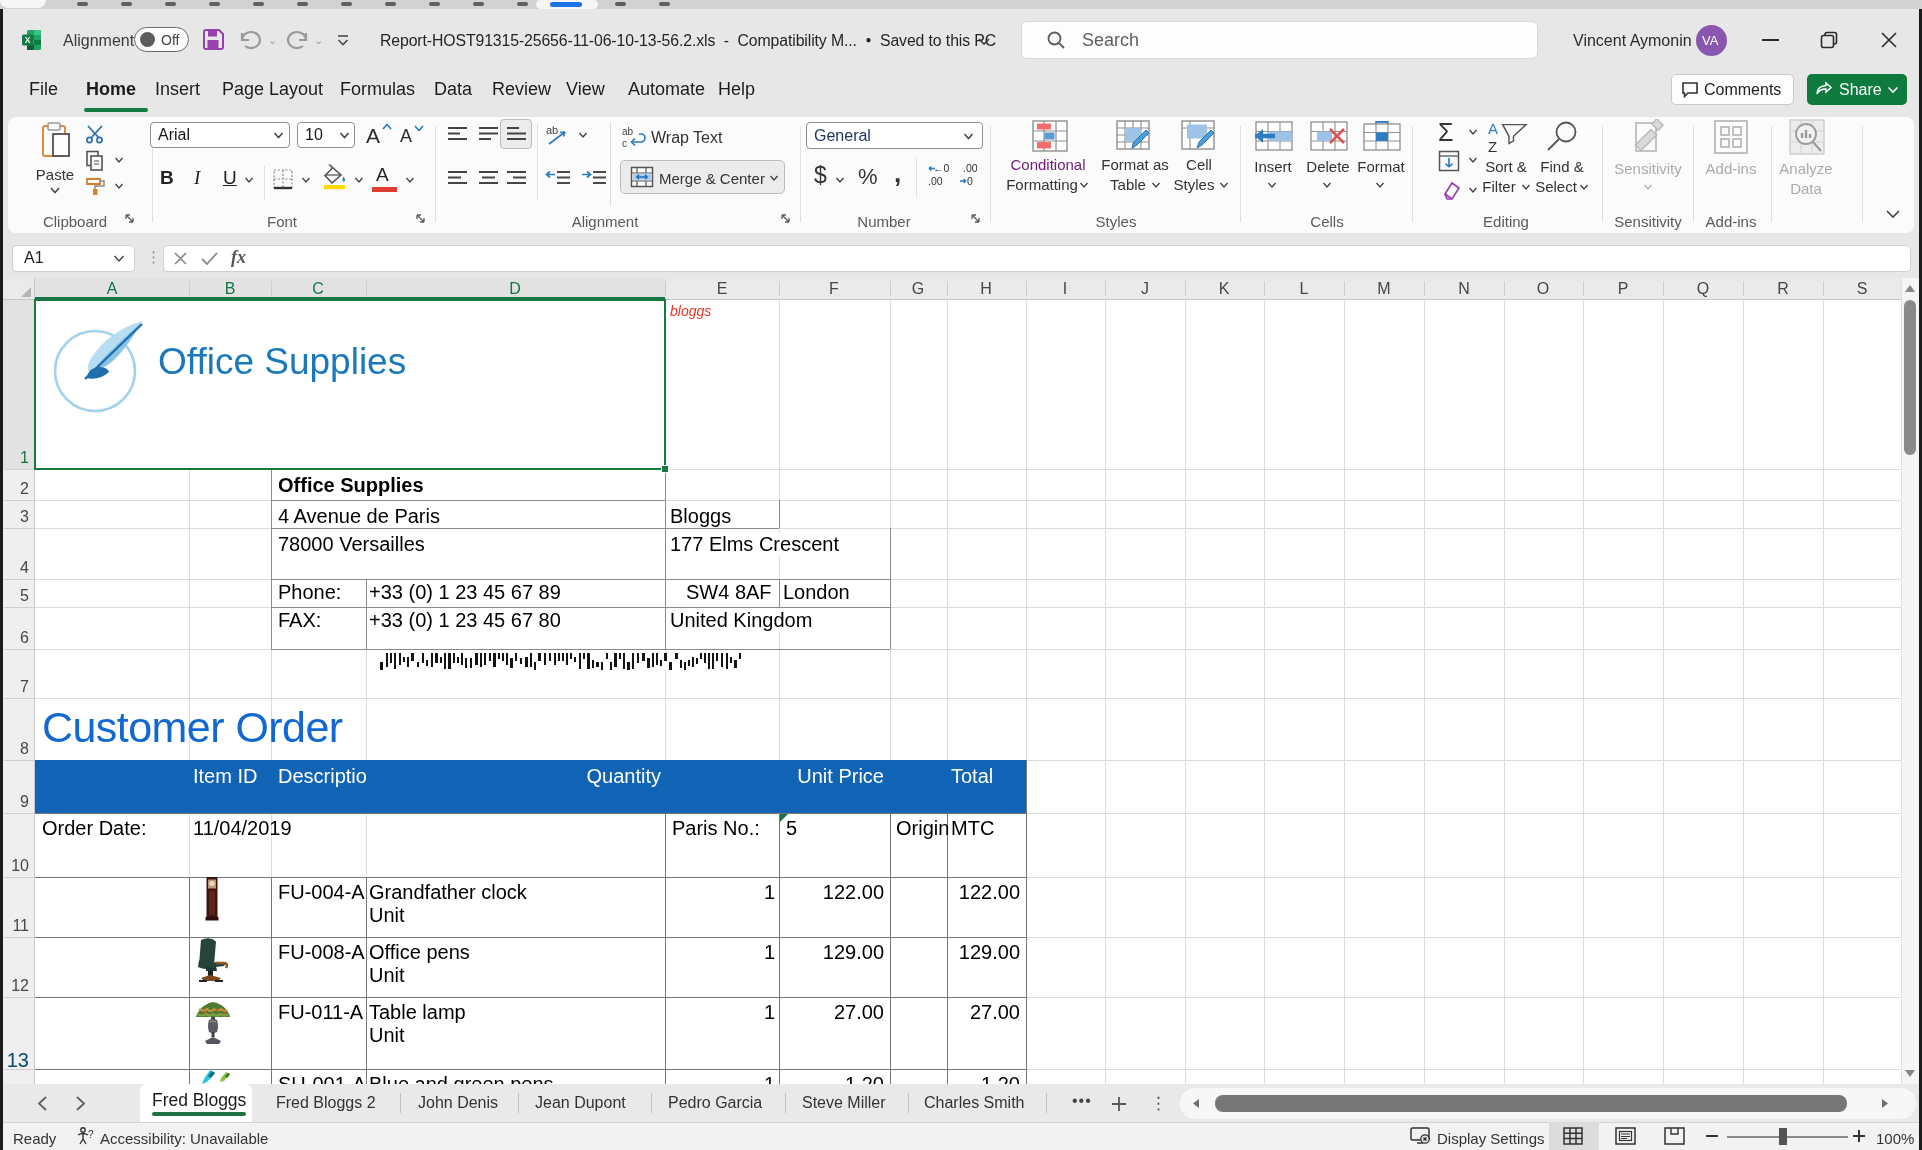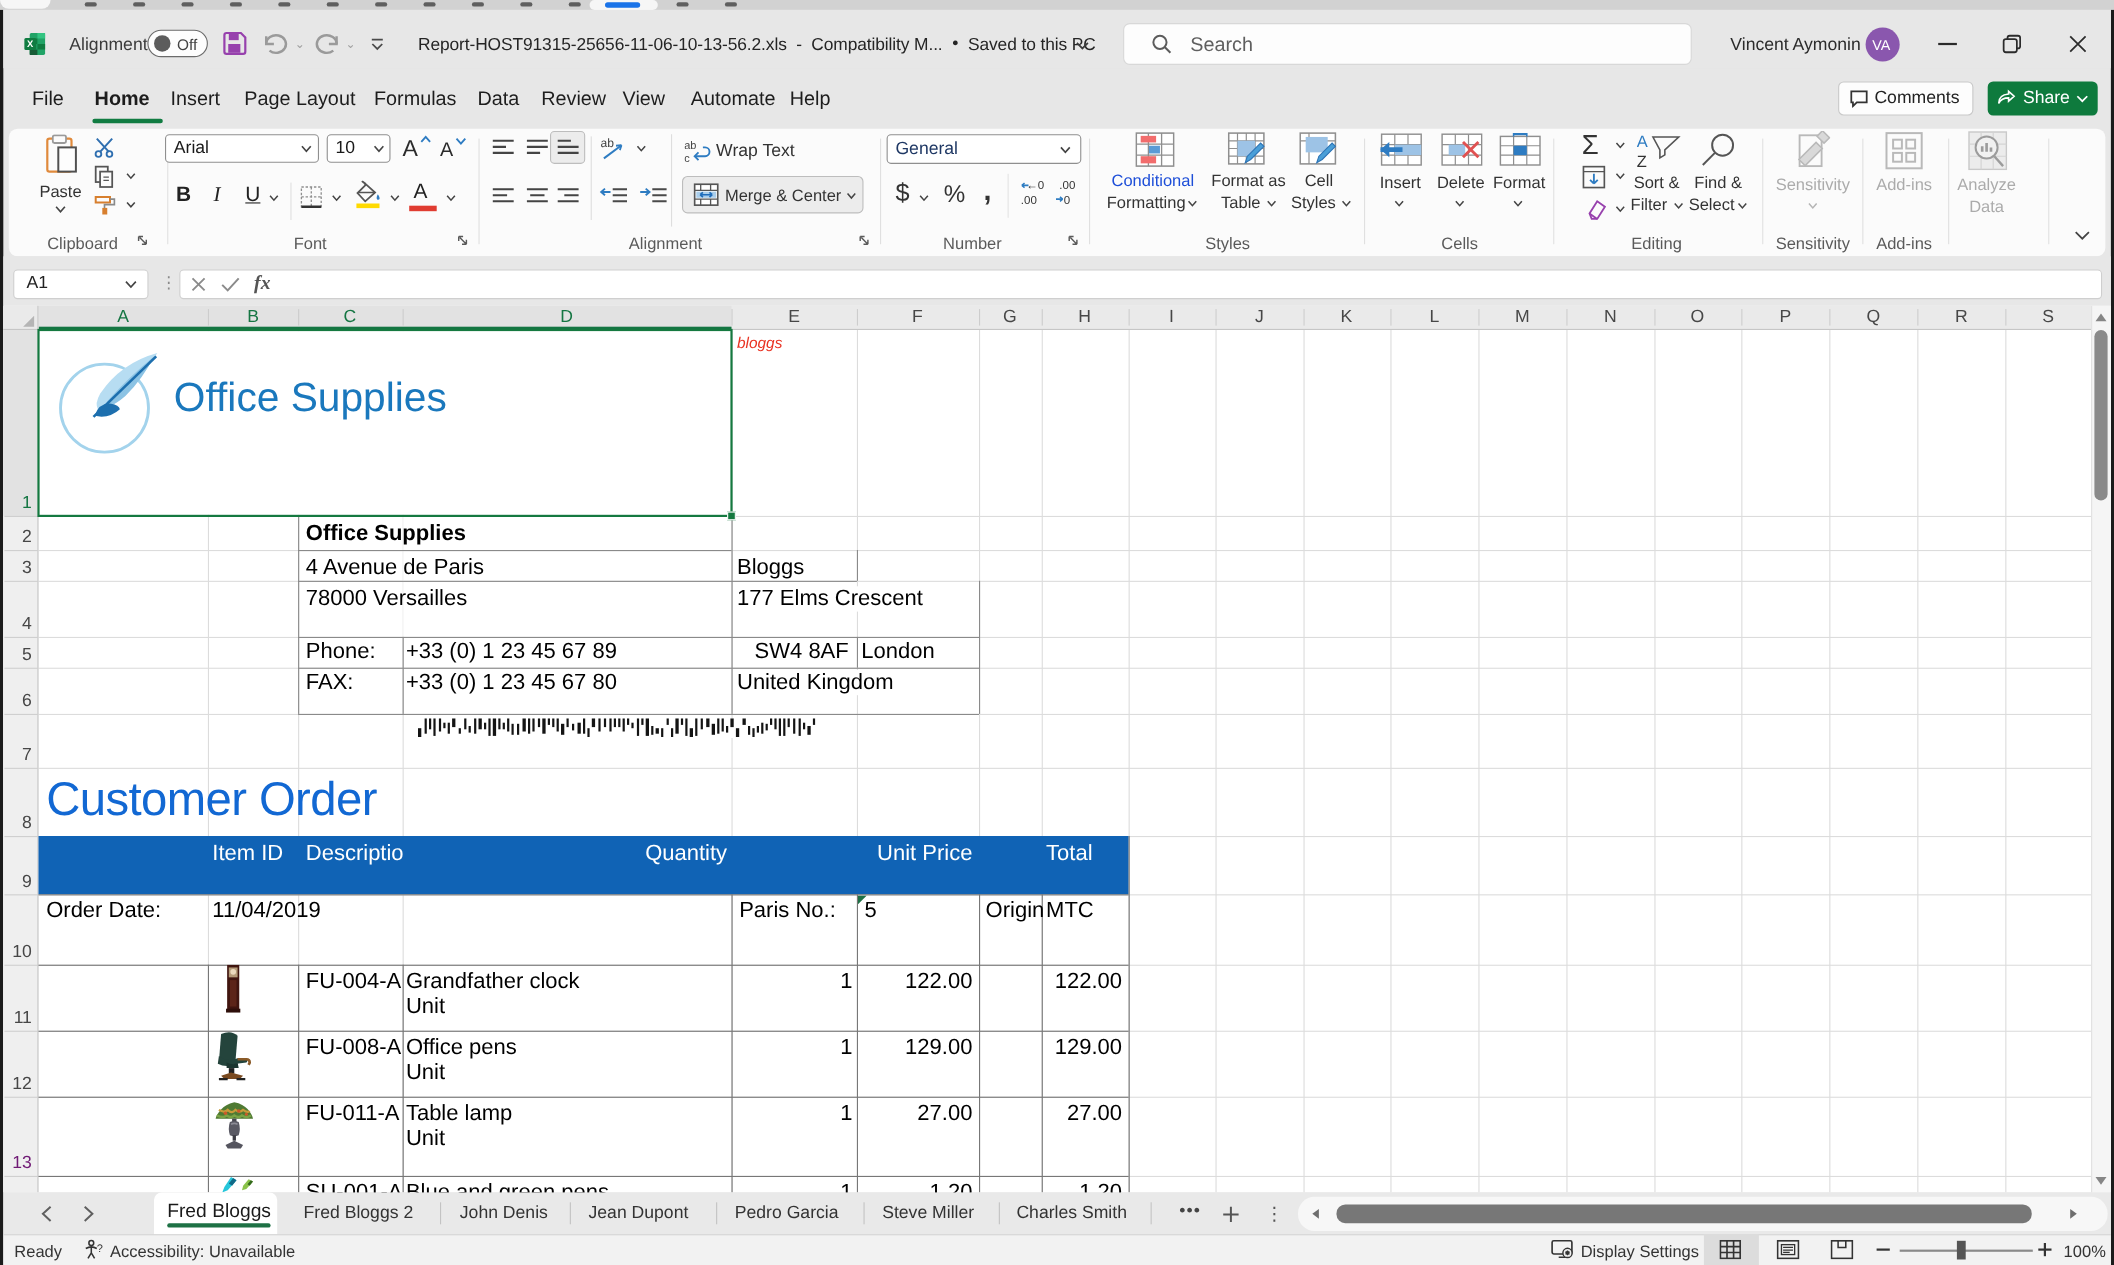--- a/index.html
+++ b/index.html
@@ -298,21 +298,21 @@
 <path d="M3 19 h6" stroke="#2e7cc2" stroke-width="1.6"></path>
 <path d="M9 19 l-2.4 -2 M9 19 l-2.4 2" stroke="#2e7cc2" stroke-width="1.4" fill="none"></path>
 </svg>
 <svg class="ab" style="left:1032px;top:120px;" width="36" height="32" viewBox="0 0 36 32">
 <rect x="1" y="1" width="34" height="30" fill="#fff" stroke="#8f8f8f" stroke-width="1.4"></rect>
 <path d="M1 11 h34 M1 21 h34 M12 1 v30 M24 1 v30" stroke="#8f8f8f" stroke-width="1.2"></path>
 <rect x="5" y="3.5" width="14" height="6" fill="#f26d6d"></rect>
 <rect x="12.5" y="12.5" width="10" height="7" fill="#5b9bd5"></rect>
 <rect x="5" y="22" width="14" height="6.5" fill="#f26d6d"></rect>
 </svg>
-<div class="txt" style="left:1048px;top:156px;transform:translateX(-50%);font-size:15px;color:#1d4ed8;">Conditional</div>
+<div class="txt" style="left:1048px;top:156px;transform:translateX(-50%);font-size:15px;color:#701a75;">Conditional</div>
 <div class="txt" style="left:1042px;top:176px;transform:translateX(-50%);font-size:15px;color:#333;">Formatting</div>
 <svg class="ab" style="left:1078px;top:181px;" width="12" height="10" viewBox="0 0 12 10">
     <path d="M2.5 2 l3.5 4 l3.5-4" fill="none" stroke="#444" stroke-width="1.4"></path>
   </svg>
 <svg class="ab" style="left:1116px;top:120px;" width="38" height="32" viewBox="0 0 38 32">
 <rect x="1" y="1" width="32" height="28" fill="#fff" stroke="#8f8f8f" stroke-width="1.4"></rect>
 <path d="M1 8 h32 M1 15 h32 M1 22 h32 M9 1 v28 M17 1 v28 M25 1 v28" stroke="#8f8f8f" stroke-width="1.1"></path>
 <path d="M9 8 h16 v14 h-16 z" fill="#9dc3e6"></path>
 <path d="M33 13 l-12 12 l-5 3 l2 -6 l12 -12 z" fill="#4a9fd8" stroke="#2e75b6" stroke-width="1"></path>
 </svg>
@@ -506,21 +506,21 @@
 <div class="txt" style="left:29px;top:740px;transform:translateX(-100%);font-size:16px;color:#474747;">8</div>
 <div class="ab" style="left:4px;top:760px;width:31px;height:1px;background:#cfcfcf;"></div>
 <div class="txt" style="left:29px;top:793px;transform:translateX(-100%);font-size:16px;color:#474747;">9</div>
 <div class="ab" style="left:4px;top:813px;width:31px;height:1px;background:#cfcfcf;"></div>
 <div class="txt" style="left:29px;top:857px;transform:translateX(-100%);font-size:16px;color:#474747;">10</div>
 <div class="ab" style="left:4px;top:877px;width:31px;height:1px;background:#cfcfcf;"></div>
 <div class="txt" style="left:29px;top:917px;transform:translateX(-100%);font-size:16px;color:#474747;">11</div>
 <div class="ab" style="left:4px;top:937px;width:31px;height:1px;background:#cfcfcf;"></div>
 <div class="txt" style="left:29px;top:977px;transform:translateX(-100%);font-size:16px;color:#474747;">12</div>
 <div class="ab" style="left:4px;top:997px;width:31px;height:1px;background:#cfcfcf;"></div>
-<div class="txt" style="left:29px;top:1049px;transform:translateX(-100%);font-size:16px;color:#701a75;">13</div>
+<div class="txt" style="left:29px;top:1049px;transform:translateX(-100%);font-size:20px;color:#0c4a6e;">13</div>
 <div class="ab" style="left:4px;top:1069px;width:31px;height:1px;background:#cfcfcf;"></div>
 <div class="ln" style="left:189px;top:300px;width:1px;height:784px;"></div>
 <div class="ln" style="left:271px;top:300px;width:1px;height:784px;"></div>
 <div class="ln" style="left:366px;top:300px;width:1px;height:784px;"></div>
 <div class="ln" style="left:665px;top:300px;width:1px;height:784px;"></div>
 <div class="ln" style="left:779px;top:300px;width:1px;height:784px;"></div>
 <div class="ln" style="left:890px;top:300px;width:1px;height:784px;"></div>
 <div class="ln" style="left:947px;top:300px;width:1px;height:784px;"></div>
 <div class="ln" style="left:1026px;top:300px;width:1px;height:784px;"></div>
 <div class="ln" style="left:1105px;top:300px;width:1px;height:784px;"></div>

